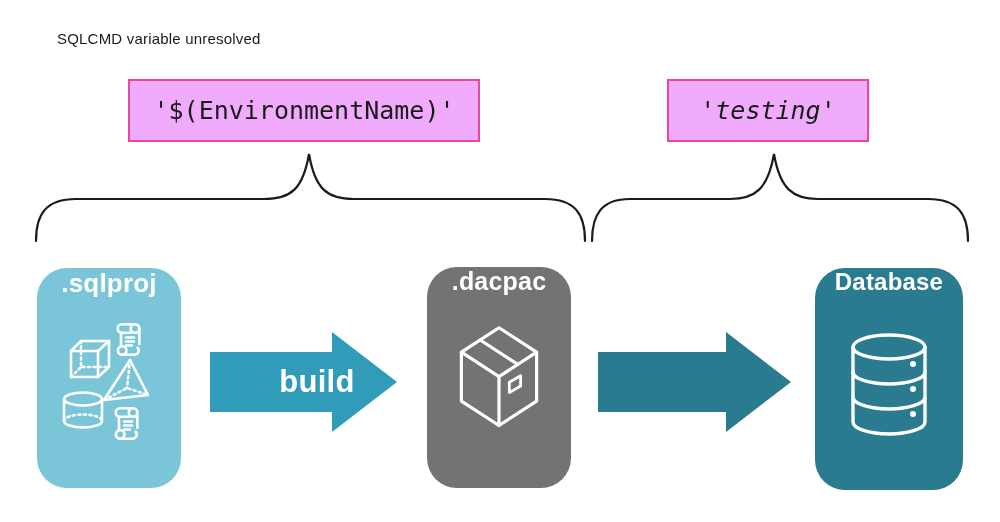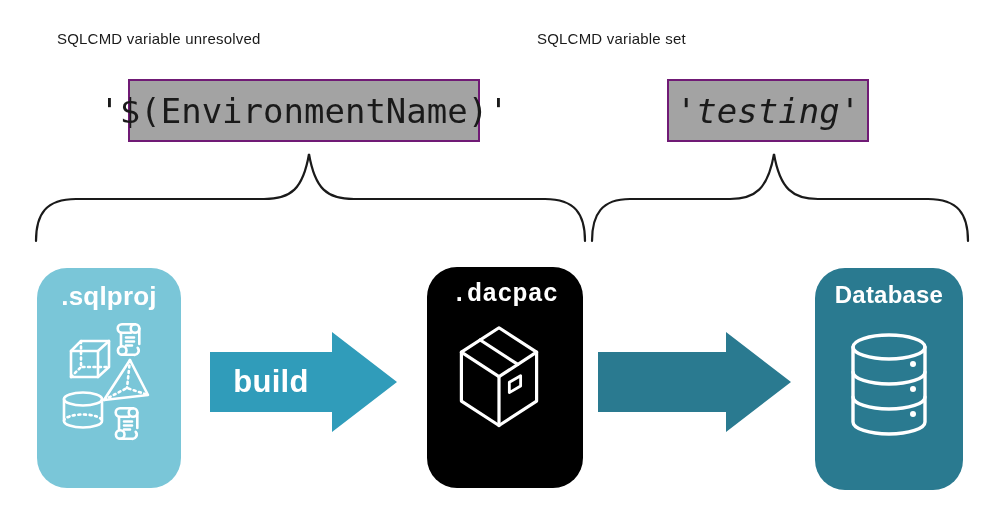--- a/index.html
+++ b/index.html
@@ -14,57 +14,57 @@
   .heading{
     font-weight:400;
     font-size:15px;
     color:#1a1a1a;
     text-align:left;
     letter-spacing:.2px;
     white-space:nowrap;
   }
   .code-box{
     box-sizing:border-box;
-    background:#a3a3a3;
-    border:2px solid #701a75;
+    background:#f0abfc;
+    border:2px solid #ec4899;
     display:flex;align-items:center;justify-content:center;
     font-family:"DejaVu Sans Mono","Liberation Mono",monospace;
-    font-size:34px;
+    font-size:25px;
     color:#1a1a1a;
     white-space:pre;
   }
   .shapes{position:absolute;left:0;top:0;width:1000px;height:522px;pointer-events:none;}
   .card{
     box-sizing:border-box;
     border-radius:30px;
     display:flex;flex-direction:column;align-items:center;
-    padding-top:13px;
+    padding-top:0;
   }
   .card-label{
     font-weight:700;
     font-size:25px;
     color:#ffffff;
     letter-spacing:.2px;
   }
   .card.sqlproj{left:37px;top:268px;width:144px;height:220px;background:#7ac6d8;}
-  .card.dacpac{left:427px;top:267px;width:156px;height:221px;background:#000000;font-family:Liberation Mono, monospace;}
+  .card.dacpac{left:427px;top:267px;width:144px;height:221px;background:#737373;}
   .card.database{left:815px;top:268px;width:148px;height:222px;background:#2a7a90;align-items:center;}
   .arrow-label{
     display:flex;align-items:center;justify-content:center;
     font-weight:700;font-size:31px;color:#ffffff;
     letter-spacing:.3px;
+    margin-left:46px;
   }
 </style>
 </head>
 <body>
 
 <div class="canvas">
 
   <div class="abs heading" style="left:57px;top:30px;width:400px;">SQLCMD variable unresolved</div>
-  <div class="abs heading" style="left:537px;top:30px;width:400px;">SQLCMD variable set</div>
 
   <div class="abs code-box" style="left:128px;top:79px;width:352px;height:63px;">
     <span>'$(EnvironmentName)'</span>
   </div>
   <div class="abs code-box" style="left:667px;top:79px;width:202px;height:63px;font-style:italic;">
     <span>'testing'</span>
   </div>
 
   <svg class="shapes" viewBox="0 0 1000 522">
 

